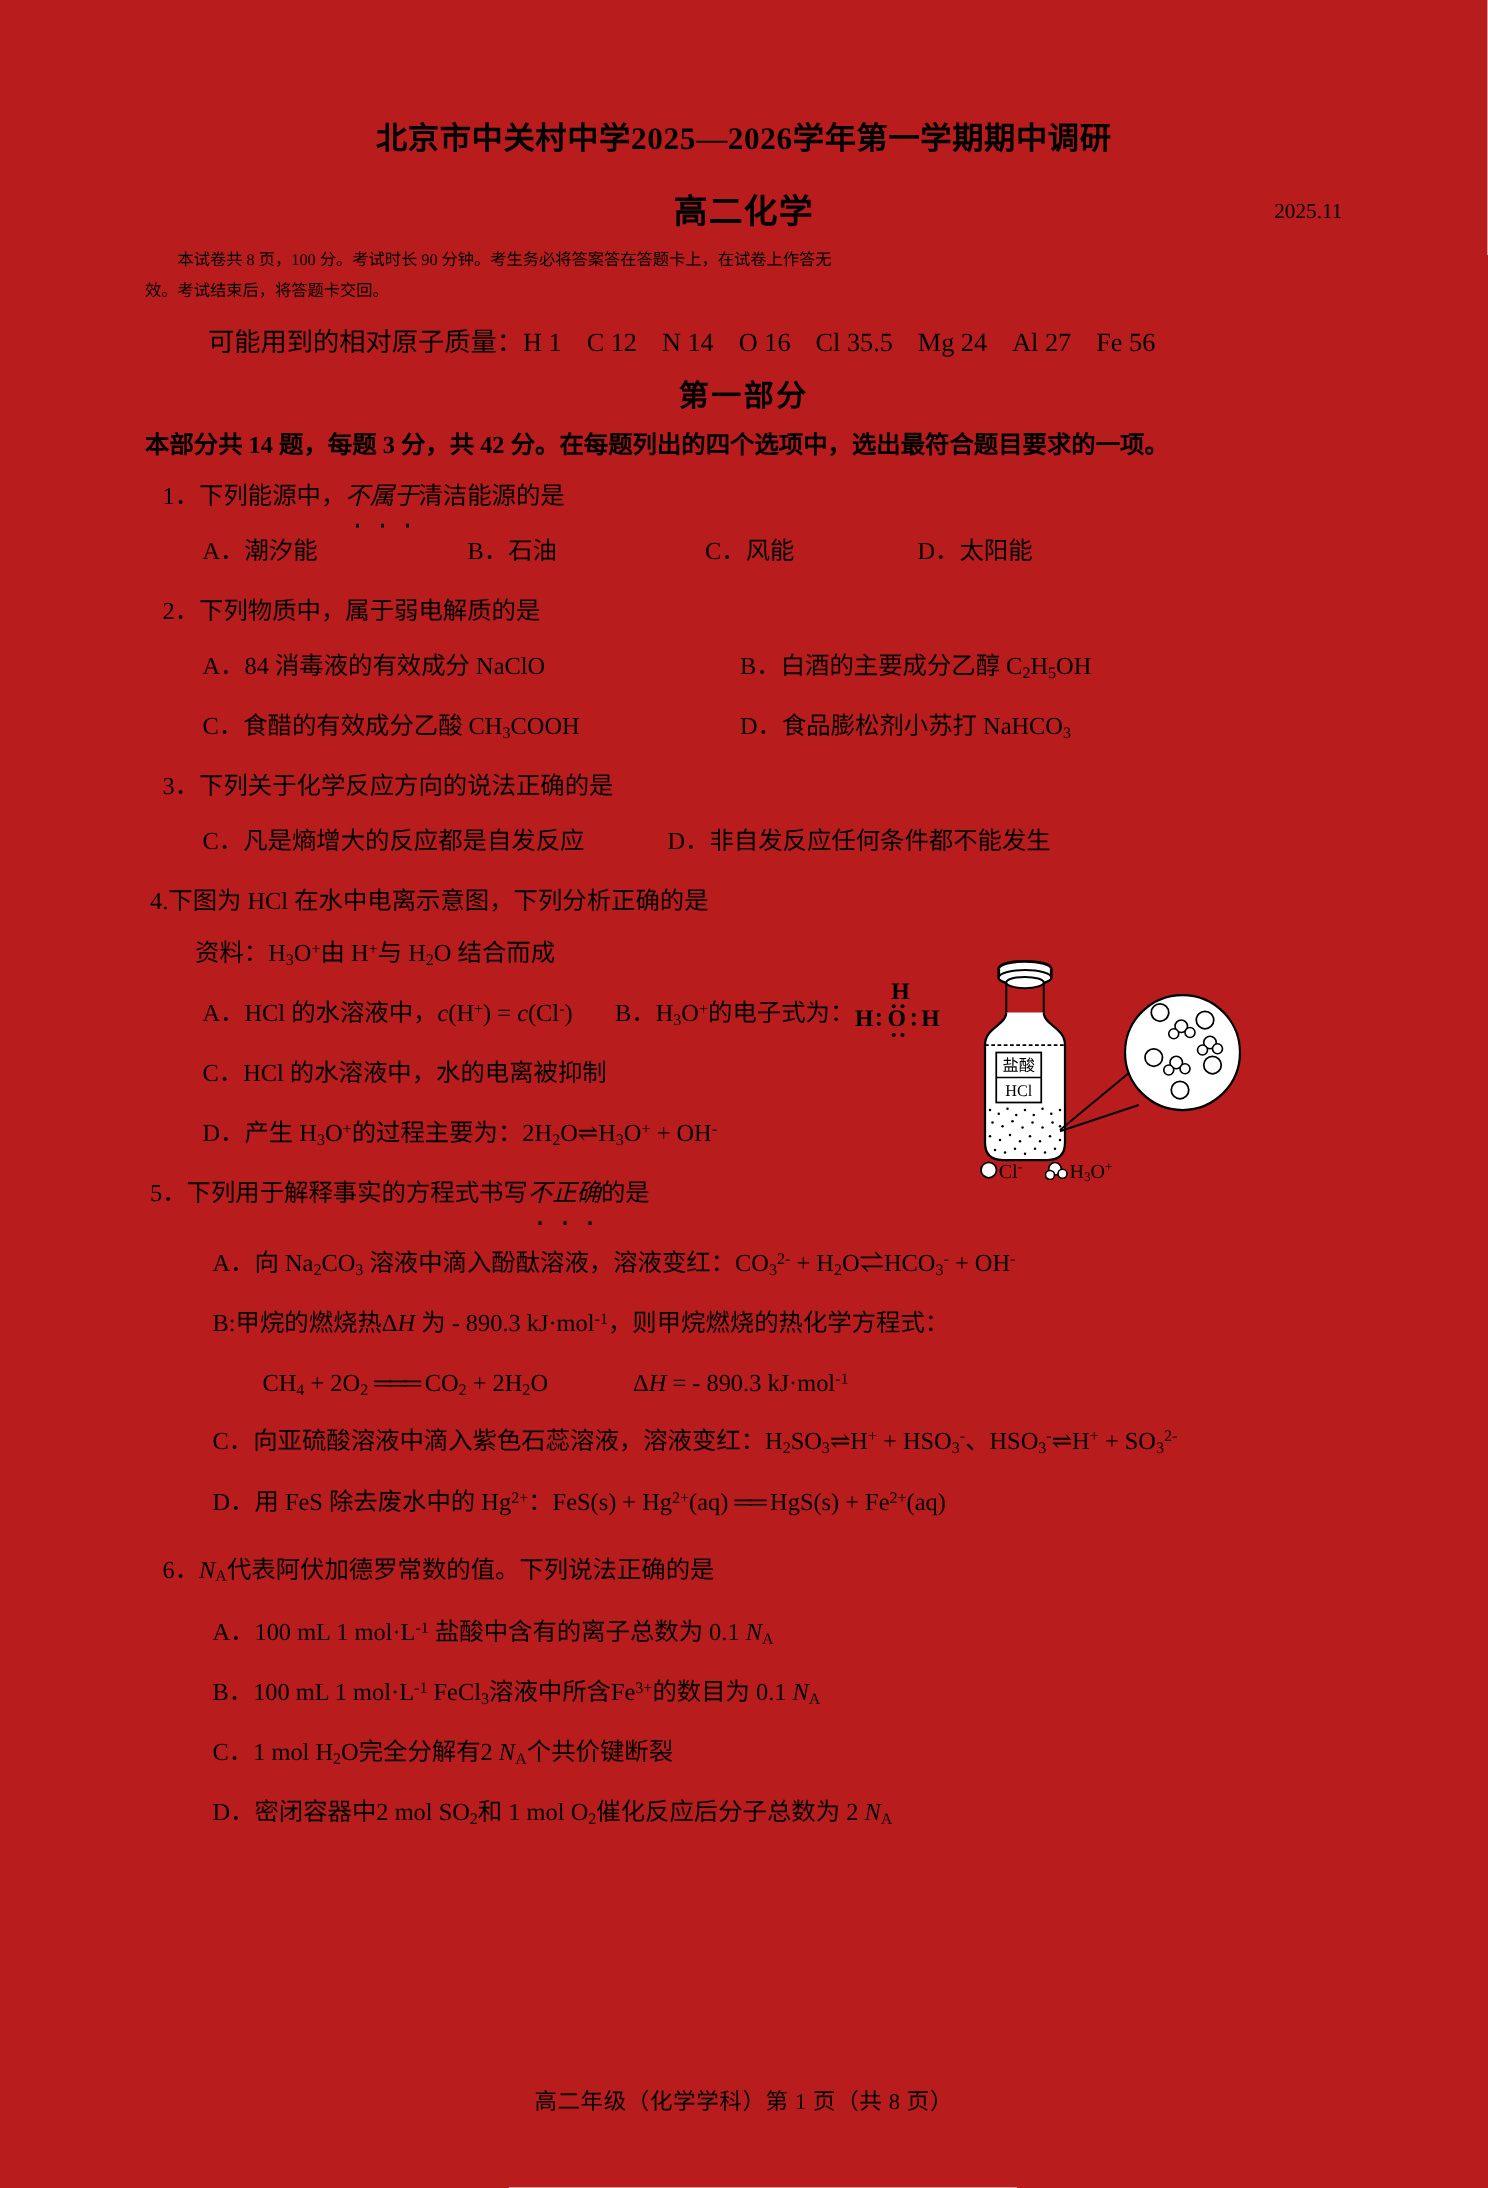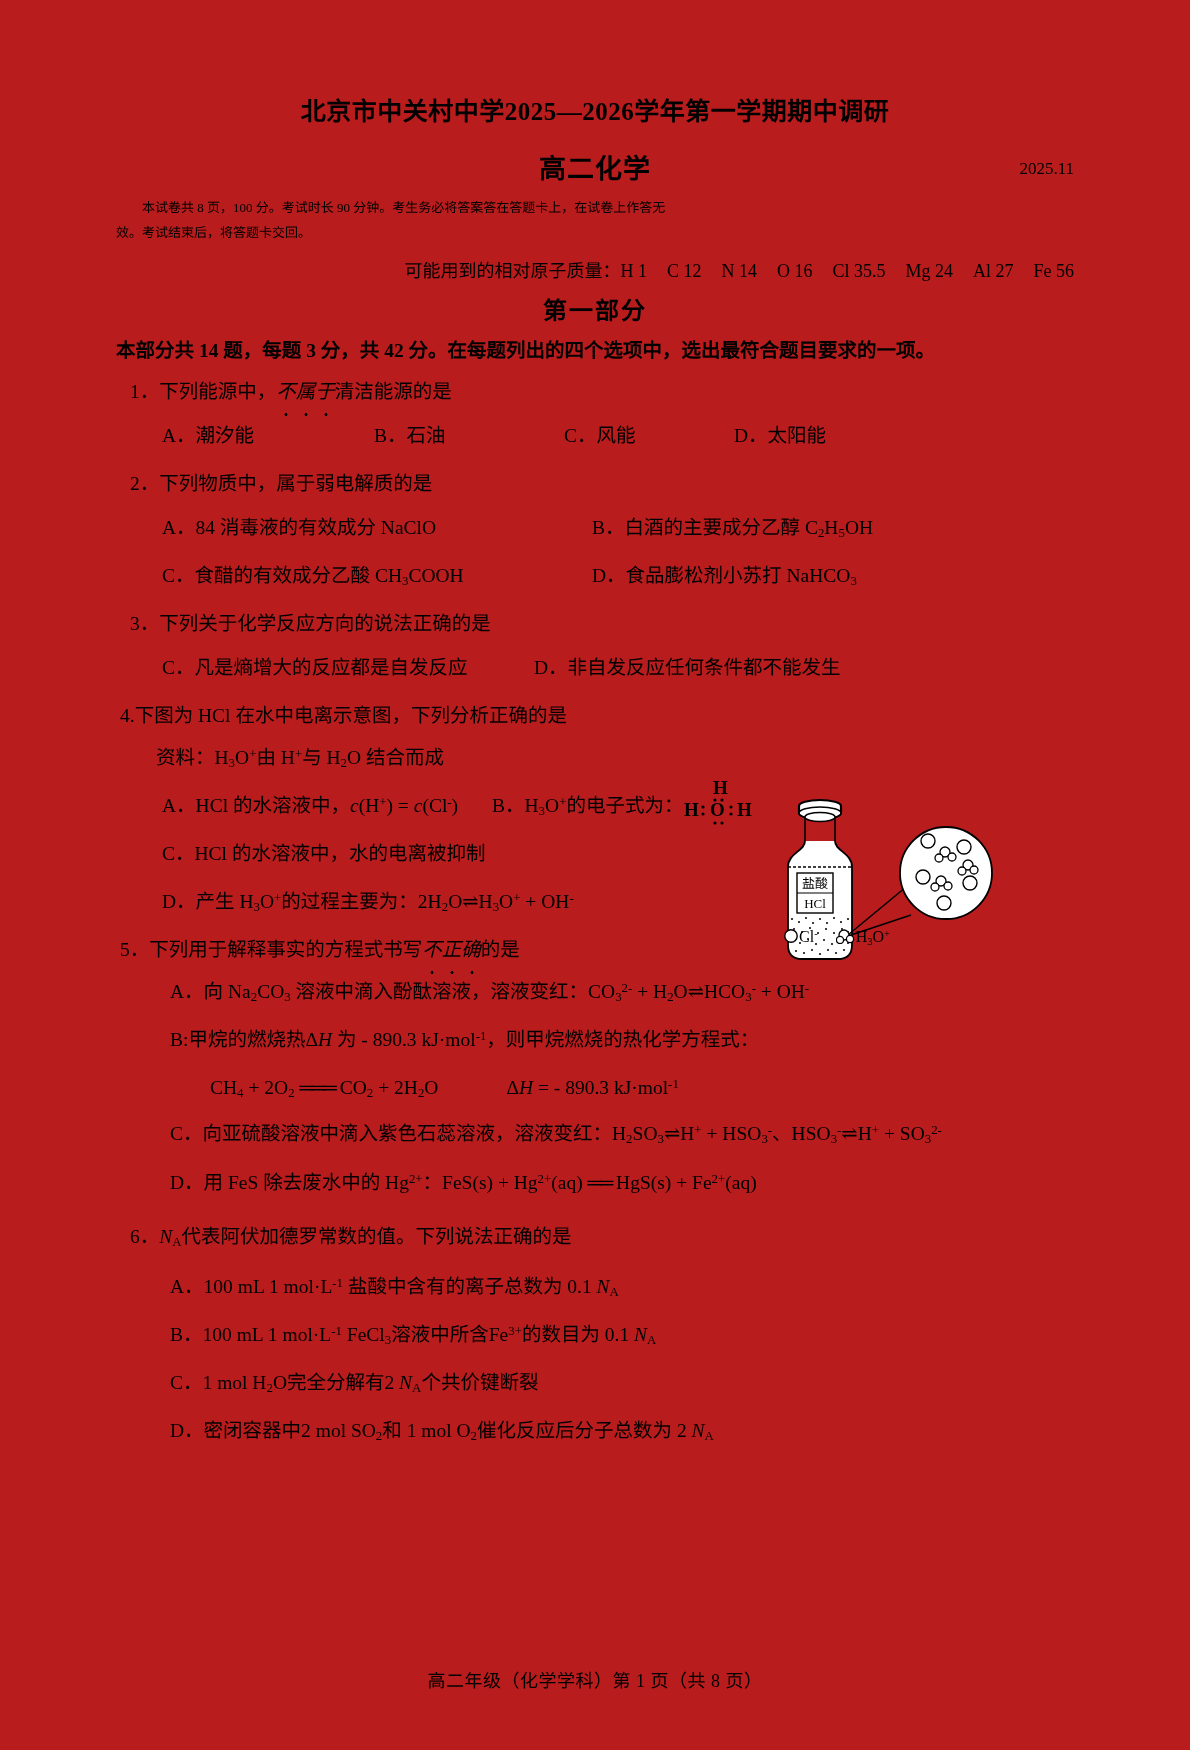--- a/index.html
+++ b/index.html
@@ -59,25 +59,24 @@
   .para {
     font-size: 13px;
     line-height: 1.95;
     text-align: justify;
     margin: 0;
   }
   .indent2 { text-indent: 2em; }
   .para.note { margin-bottom: 6px; }
 
   .atomic-mass {
-    font-size: 18px;
+    font-size: 21px;
     line-height: 2.0;
     margin: 8px 0 2px 0;
     text-indent: 2.4em;
-    text-align: right;
   }
   .atomic-mass .gap { display: inline-block; width: 20px; }
 
   .part-title {
     text-align: center;
     font-weight: bold;
     font-size: 24px;
     letter-spacing: 2px;
     margin: 2px 0 6px 0;
   }
@@ -144,21 +143,21 @@
   }
 
   sub { font-size: 0.66em; vertical-align: -0.24em; }
   sup { font-size: 0.66em; vertical-align: 0.46em; }
   .ital { font-style: italic; }
 
   
   #diagram {
     position: absolute;
     left: 778px;
-    top: 795px;
+    top: 764px;
     width: 220px;
     height: 170px;
   }
   #diagram svg { display: block; }
 
   
   .footer {
     position: absolute;
     left: 0;
     right: 0;
@@ -246,21 +245,21 @@
           <span class="opt"><span>C．</span>HCl 的水溶液中，水的电离被抑制</span>
         </div>
         <div class="opt-row">
           <span class="opt"><span>D．</span>产生 H<sub>3</sub>O<sup>+</sup>的过程主要为：2H<sub>2</sub>O⇌H<sub>3</sub>O<sup>+</sup> + OH<sup>-</sup></span>
         </div>
       </div>
     </div>
 
     <div class="q">
       <div class="q-stem nopad"><span>5．</span><span>下列用于解释事实的方程式书写</span><span class="dotted">不正确</span><span>的是</span></div>
-      <div class="opts" style="padding-left:54px;margin-top:4px;">
+      <div class="opts" style="padding-left:54px;margin-top:18px;font-family:Liberation Serif, serif;">
         <div class="opt-row">
           <span class="opt"><span>A．</span>向 Na<sub>2</sub>CO<sub>3</sub> 溶液中滴入酚酞溶液，溶液变红：CO<sub>3</sub><sup>2-</sup> + H<sub>2</sub>O⇌HCO<sub>3</sub><sup>-</sup> + OH<sup>-</sup></span>
         </div>
         <div class="opt-row">
           <span class="opt"><span>B:</span>甲烷的燃烧热Δ<span class="ital">H</span> 为 - 890.3 kJ·mol<sup>-1</sup>，则甲烷燃烧的热化学方程式：</span>
         </div>
       </div>
       <div class="eq-line">CH<sub>4</sub> + 2O<sub>2</sub> <span style="letter-spacing:-2px;">═══</span> CO<sub>2</sub> + 2H<sub>2</sub>O<span class="eq-gap"></span>Δ<span class="ital">H</span> = - 890.3 kJ·mol<sup>-1</sup></div>
       <div class="opts" style="padding-left:54px;margin-top:0;">
         <div class="opt-row">

